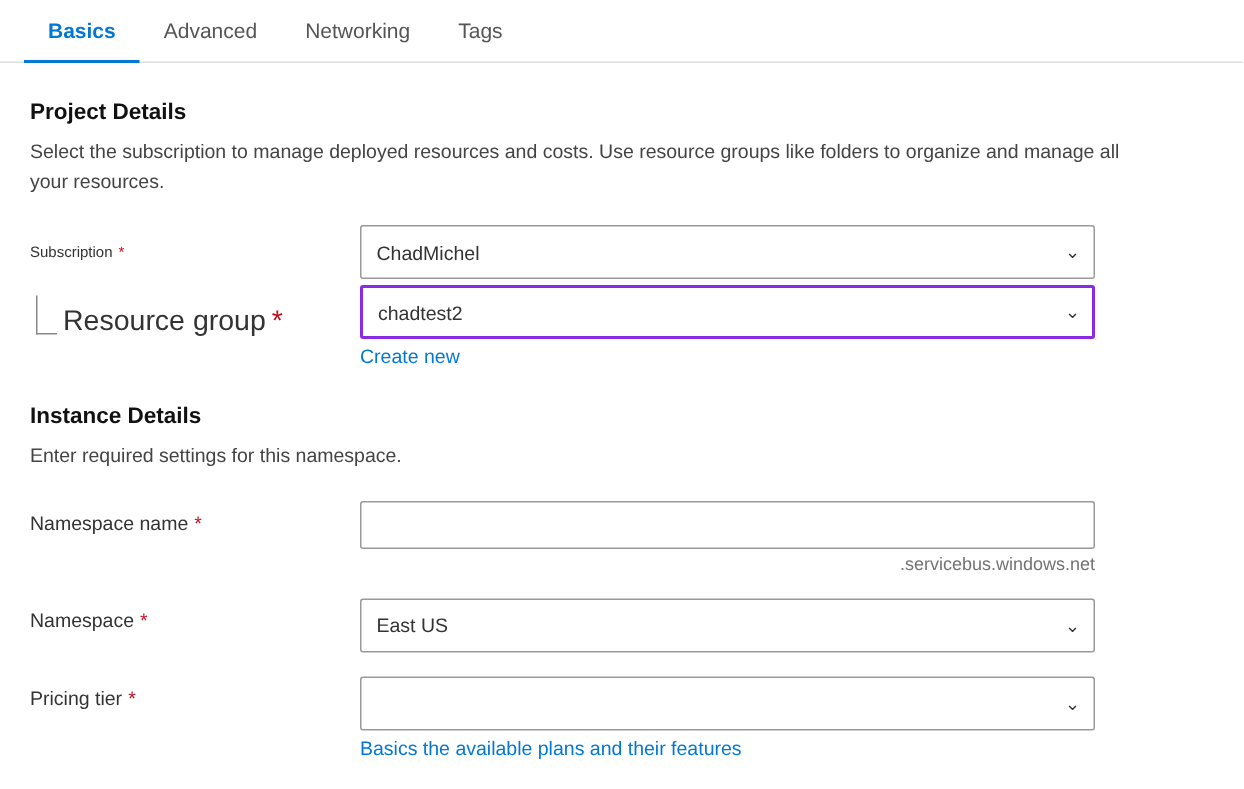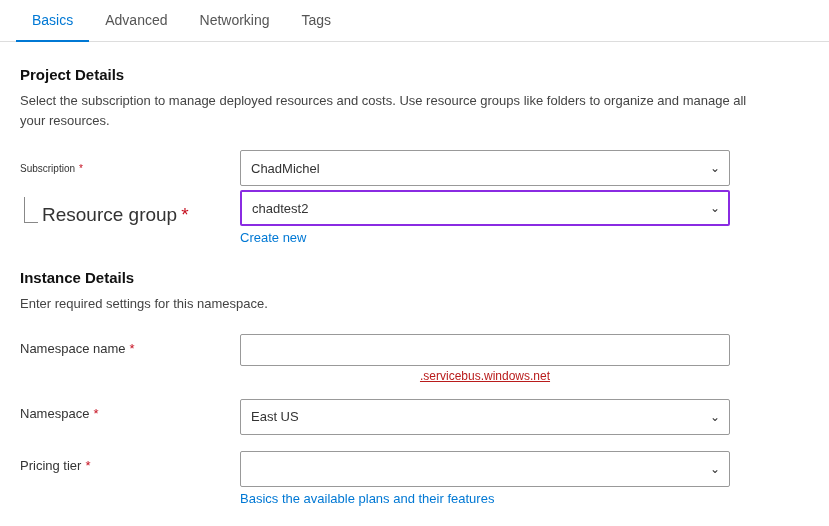--- a/index.html
+++ b/index.html
@@ -23,21 +23,21 @@
       padding: 12px 16px;
       cursor: pointer;
       font-size: 14px;
       color: #555;
       border-bottom: 2px solid transparent;
       margin-bottom: -1px;
     }
     .tab.active {
       color: #0078d4;
       border-bottom: 2px solid #0078d4;
-      font-weight: 400;
+      font-weight: 700;
     }
 
     
     .content {
       padding: 24px 20px;
     }
 
     
     .section-title {
       font-size: 15px;
@@ -117,25 +117,24 @@
     .text-input {
       width: 100%;
       padding: 6px 10px;
       border: 1px solid #999;
       border-radius: 2px;
       font-size: 13px;
       color: #333;
       height: 32px;
     }
     .input-suffix {
-      text-align: center;
+      text-align: right;
       font-size: 12px;
-      color: #b91c1c;
+      color: #737373;
       margin-top: 3px;
-      text-decoration: underline;
     }
 
     
     .link {
       color: #0078d4;
       font-size: 13px;
       cursor: pointer;
       text-decoration: none;
       display: inline-block;
       margin-top: 4px;

